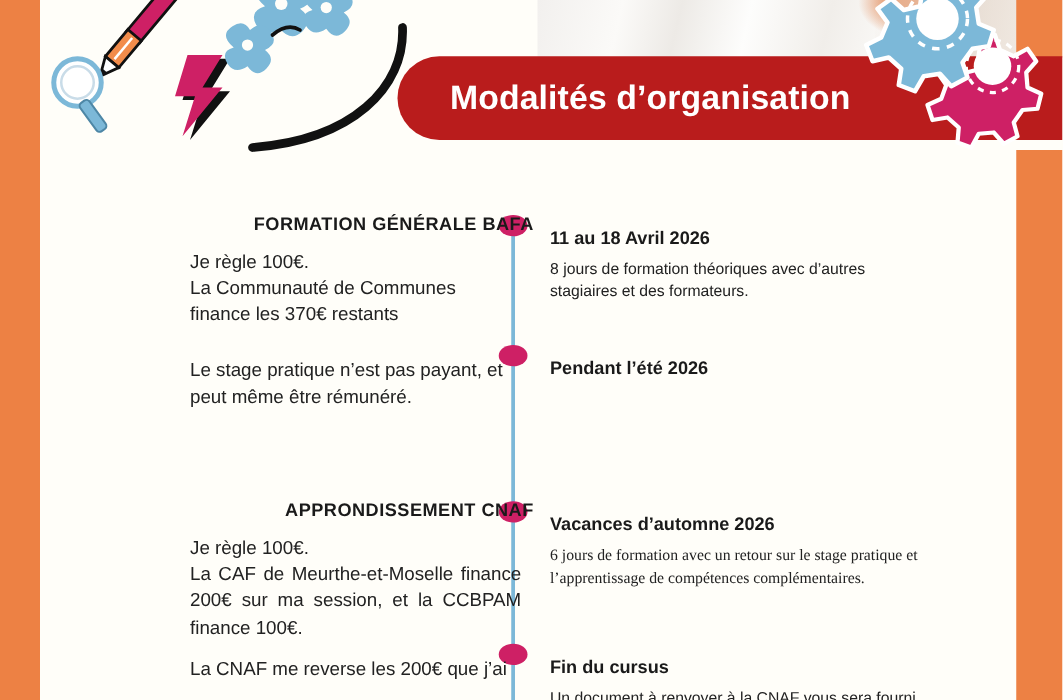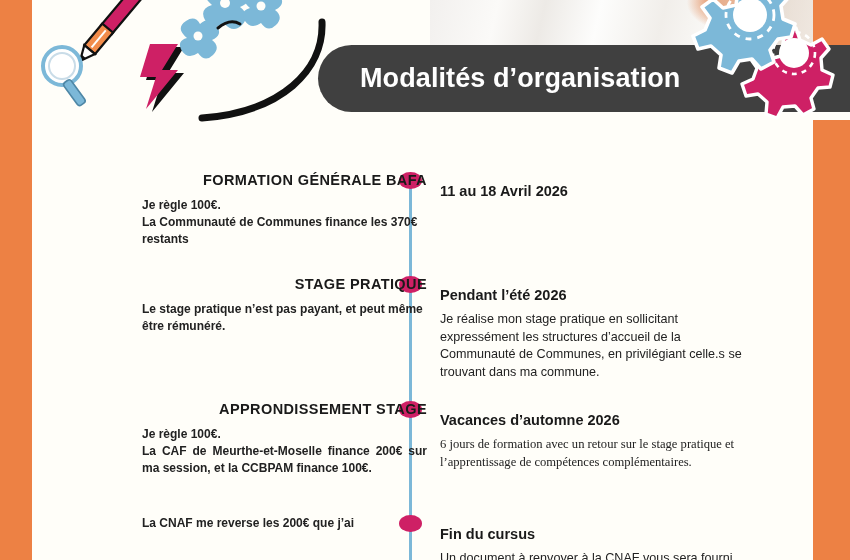--- a/index.html
+++ b/index.html
@@ -29,21 +29,21 @@
     content:"";position:absolute;right:0;top:0;width:150px;height:46px;
     background:linear-gradient(100deg,rgba(235,225,215,0) 0%,rgba(228,212,198,.55) 45%,rgba(245,238,231,.8) 100%);
   }
 
   
   .doodles{position:absolute;left:32px;top:0;width:300px;height:130px;z-index:4;}
 
   
   .banner{
     position:absolute;left:318px;top:45px;width:532px;height:67px;
-    background:#404040;border-radius:34px 0 0 34px;
+    background:#b91c1c;border-radius:34px 0 0 34px;
     z-index:3;
     display:flex;align-items:center;
   }
   .banner-title{
     color:#FFFFFF;font-size:27px;font-weight:bold;
     letter-spacing:.1px;margin-left:42px;white-space:nowrap;
   }
   .gears{position:absolute;left:690px;top:-4px;width:160px;height:125px;z-index:5;}
 
   
@@ -59,21 +59,21 @@
   .col-right{position:absolute;left:408px;width:305px;text-align:left;}
 
   .h-left{
     font-size:14.5px;font-weight:bold;color:#1A1A1A;
     letter-spacing:.4px;text-align:right;margin:0 0 8px 0;line-height:1.15;
   }
   .h-right{
     font-size:14.5px;font-weight:bold;color:#1A1A1A;
     text-align:left;margin:11px 0 7px 0;line-height:1.15;
   }
-  .b-left{font-size:12px;color:#222;line-height:1.42;margin:0;text-align:left;font-weight:bold;}
+  .b-left{font-size:15px;color:#222;line-height:1.42;margin:10px;text-align:left;}
   .b-left.just{text-align:justify;}
   .b-right{font-size:12.6px;color:#222;line-height:1.42;margin:0;text-align:left;}
 </style>
 </head>
 <body>
 
 <div class="page">
 
   <div class="photo"></div>
   <div class="bar-right-top"></div>
@@ -140,37 +140,36 @@
   <div class="tl-dot" style="top:515px"></div>
 
   <div class="row" style="top:172px">
     <div class="col-left">
       <p class="h-left">FORMATION GÉNÉRALE BAFA</p>
       <p class="b-left" style="white-space: pre-line;">Je règle 100€.
 La Communauté de Communes finance les 370€ restants</p>
     </div>
     <div class="col-right">
       <p class="h-right">11 au 18 Avril 2026</p>
+      <p class="b-right" style="white-space: pre-line;">8 jours de formation théoriques avec d’autres stagiaires et des formateurs.</p>
     </div>
   </div>
 
   <div class="row" style="top:276px">
     <div class="col-left">
-      <p class="h-left">STAGE PRATIQUE</p>
       <p class="b-left" style="white-space: pre-line;">Le stage pratique n’est pas payant, et peut même être rémunéré.</p>
     </div>
     <div class="col-right">
       <p class="h-right">Pendant l’été 2026</p>
-      <p class="b-right" style="white-space: pre-line;">Je réalise mon stage pratique en sollicitant expressément les structures d’accueil de la Communauté de Communes, en privilégiant celle.s se trouvant dans ma commune.</p>
     </div>
   </div>
 
   <div class="row" style="top:401px">
     <div class="col-left">
-      <p class="h-left">APPRONDISSEMENT STAGE</p>
+      <p class="h-left">APPRONDISSEMENT CNAF</p>
       <p class="b-left just" style="white-space: pre-line;">Je règle 100€.
 La CAF de Meurthe-et-Moselle finance 200€ sur ma session, et la CCBPAM finance 100€.</p>
     </div>
     <div class="col-right">
       <p class="h-right">Vacances d’automne 2026</p>
       <p class="b-right" style="white-space: pre-line; font-family: Liberation Serif, serif;">6 jours de formation avec un retour sur le stage pratique et l’apprentissage de compétences complémentaires.</p>
     </div>
   </div>
 
   <div class="row" style="top:515px">

